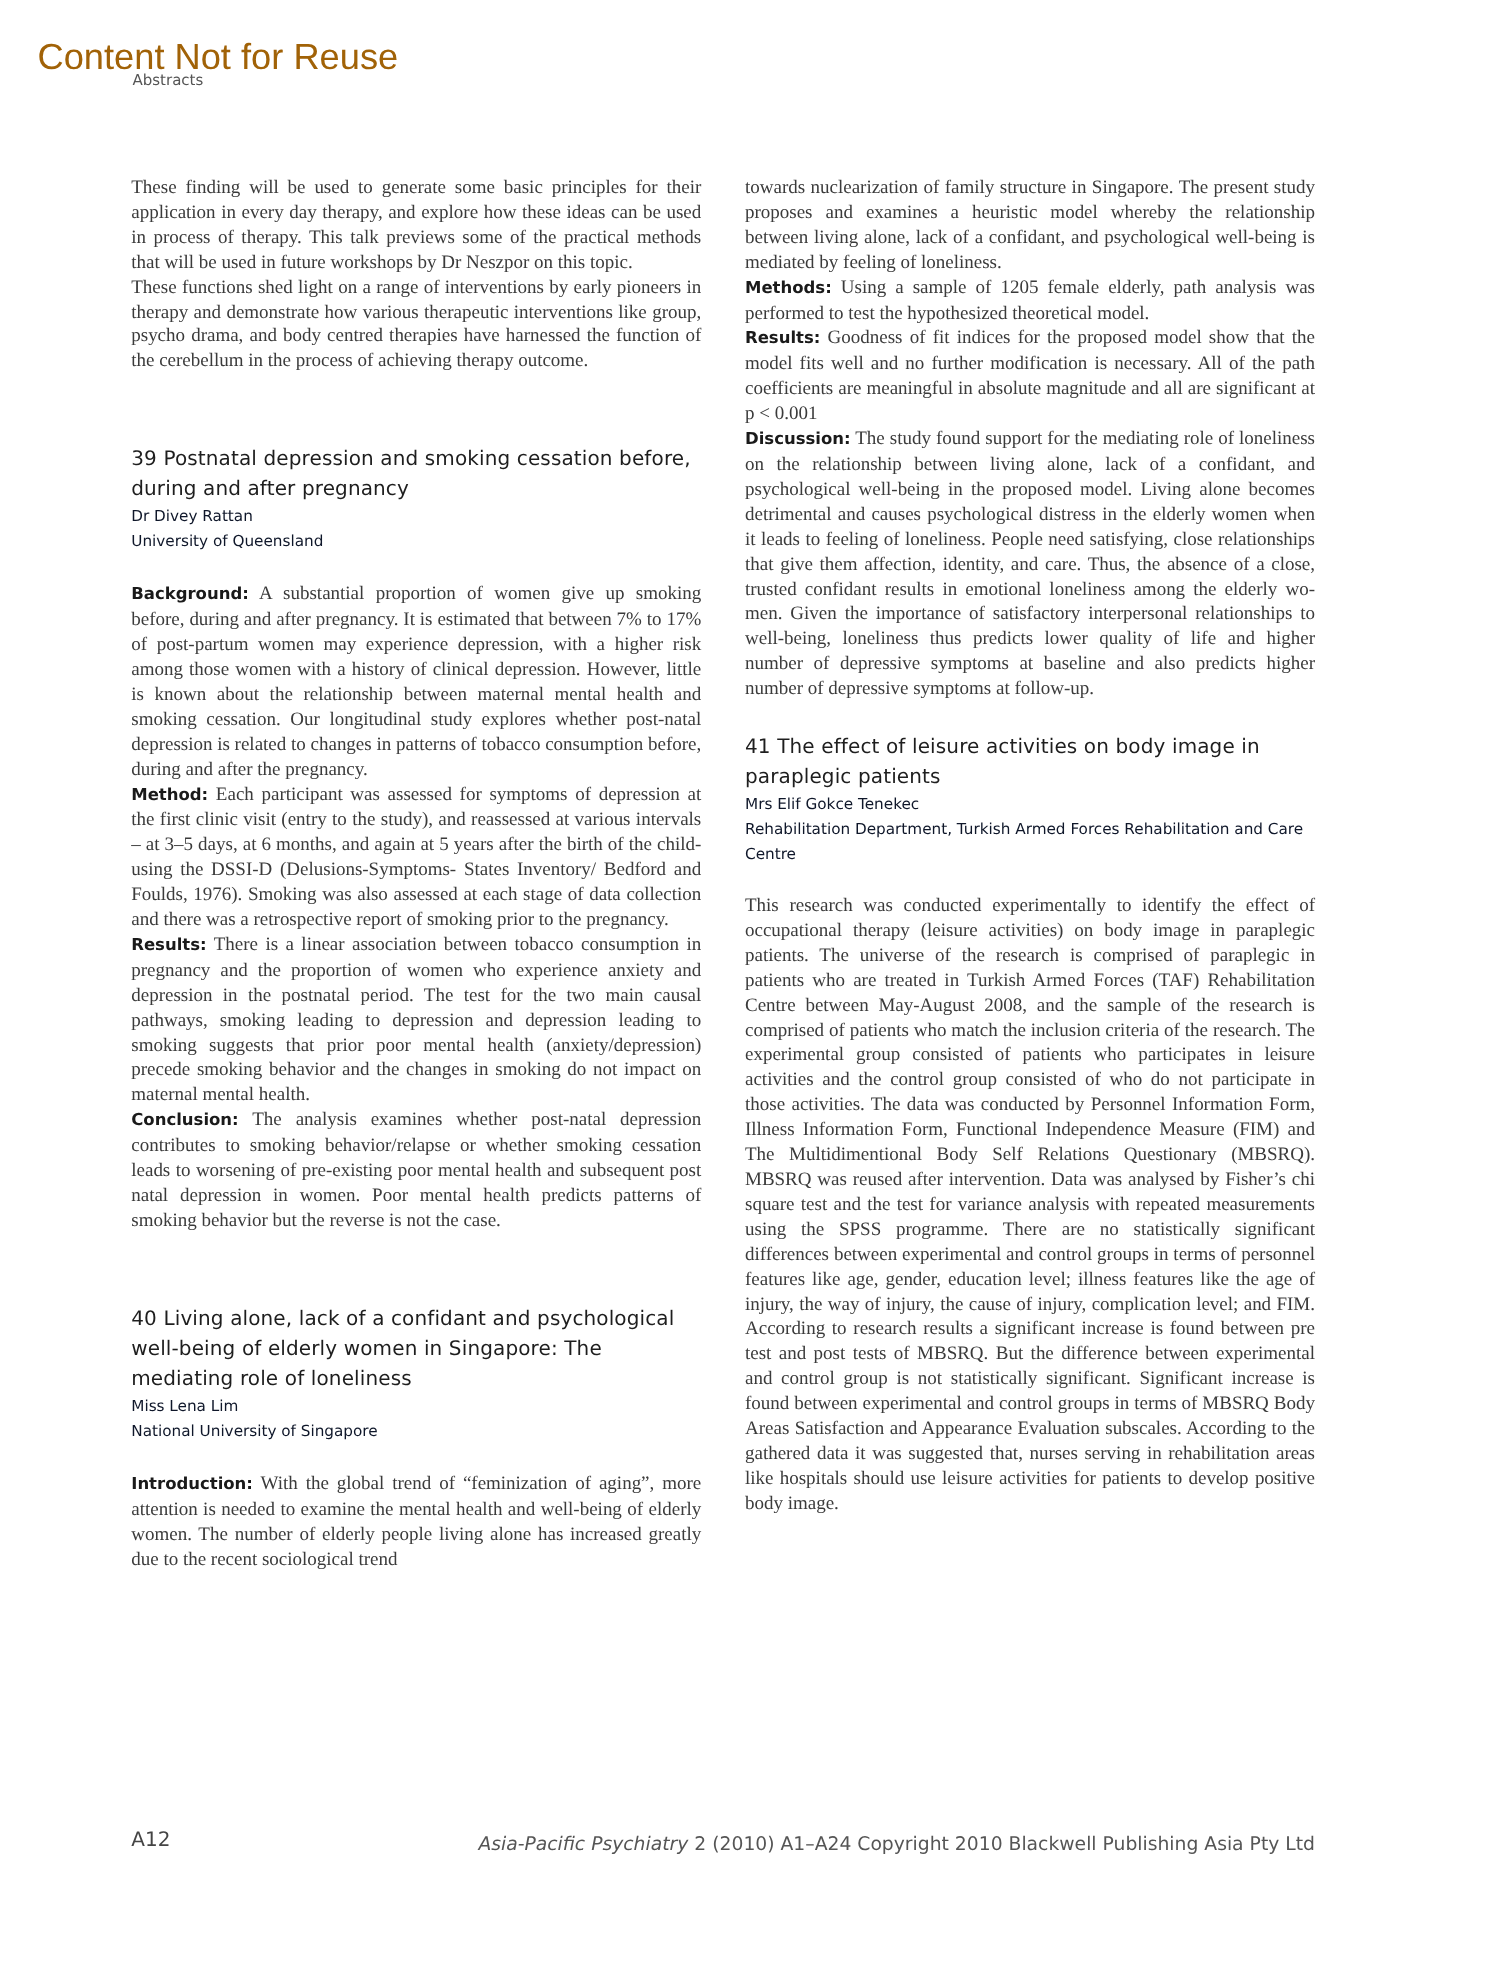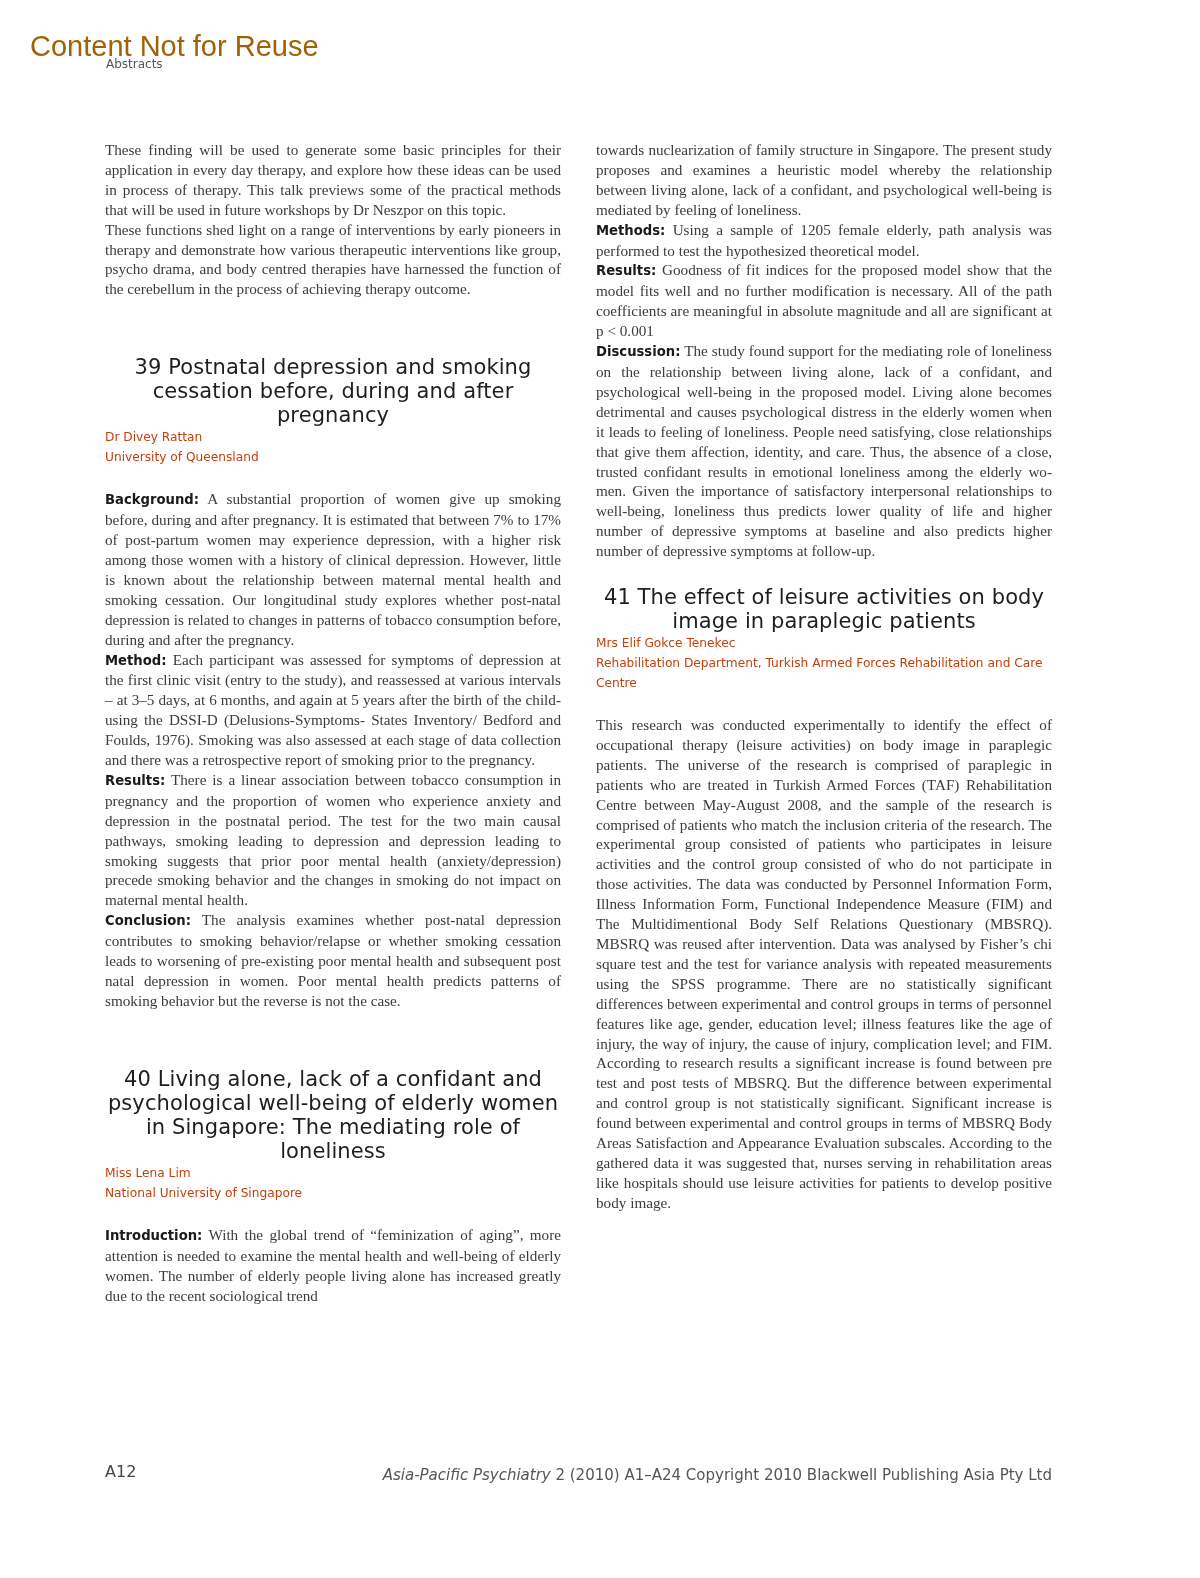--- a/index.html
+++ b/index.html
@@ -15,25 +15,25 @@
   }
   .col { position: absolute; top: 140px; width: 456px; }
   .col.left { left: 105px; }
   .col.right { left: 596px; }
   p.body {
     font-family: "Liberation Serif", serif; font-size: 15.2px; line-height: 19.9px;
     color: #3b3b3b; margin: 0; text-align: justify; hyphens: manual;
   }
   .lead { font-family: "DejaVu Sans", sans-serif; font-weight: bold; font-size: 13.2px; color: #1a1a1a; }
   h2.title {
-    font-family: "DejaVu Sans", sans-serif; font-weight: normal; font-size: 21px;
-    line-height: 24px; color: #1e1e1e; margin: 0; letter-spacing: 0.1px; text-align: center;
+    font-family: "DejaVu Sans", sans-serif; font-weight: normal; font-size: 16px;
+    line-height: 24px; color: #1e1e1e; margin: 0; letter-spacing: 0.1px;
   }
   .author, .affil {
-    font-family: "DejaVu Sans", sans-serif; font-size: 12.2px; line-height: 20px; color: #c2410c;
+    font-family: "DejaVu Sans", sans-serif; font-size: 12.2px; line-height: 20px; color: #0f172a;
   }
   .footer-page {
     position: absolute; left: 105px; top: 1462px;
     font-family: "DejaVu Sans", sans-serif; font-size: 16px; color: #444;
   }
   .footer-cite {
     position: absolute; right: 148px; top: 1466px;
     font-family: "DejaVu Sans", sans-serif; font-size: 15px; color: #555;
   }
   .footer-cite em { font-style: italic; }

